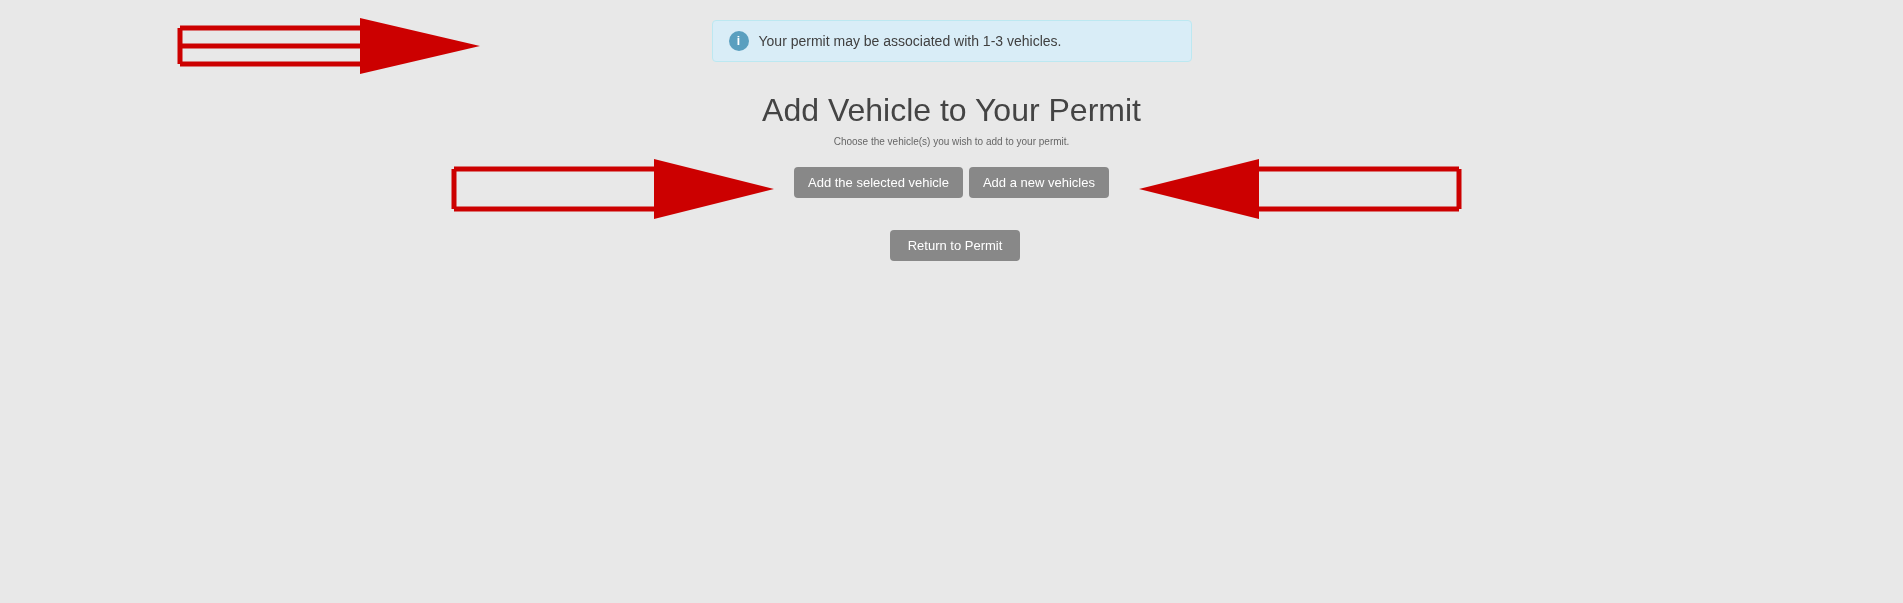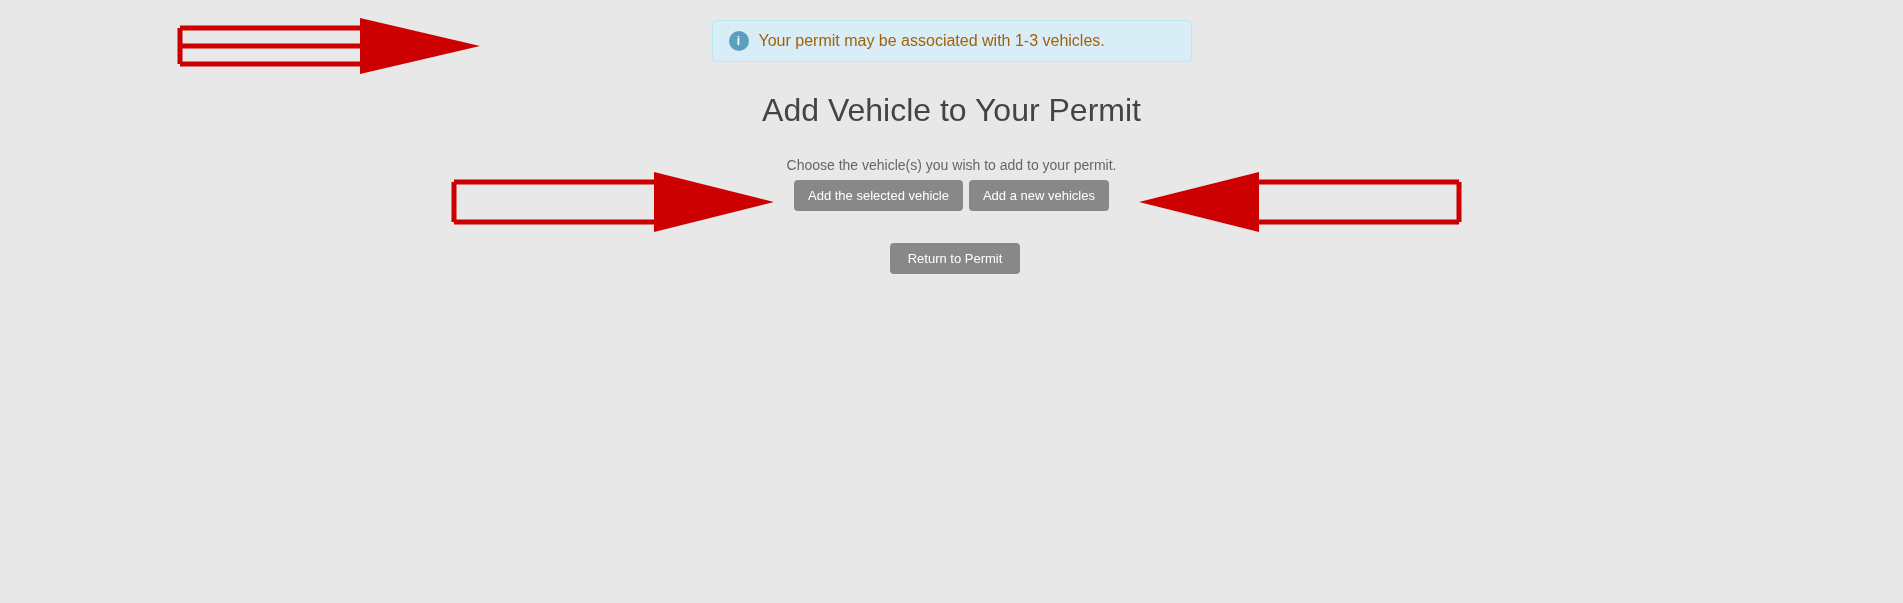--- a/index.html
+++ b/index.html
@@ -49,36 +49,36 @@
       display: flex;
       align-items: center;
       justify-content: center;
       color: white;
       font-size: 12px;
       font-weight: bold;
       flex-shrink: 0;
     }
 
     .info-text {
-      color: #a16207;
-      font-size: 16px;
+      color: #404040;
+      font-size: 14px;
     }
 
     .main-title {
       font-size: 32px;
       color: #444;
       font-weight: normal;
-      margin-bottom: 28px;
+      margin-bottom: 7px;
       text-align: center;
     }
 
     .subtitle {
-      font-size: 14px;
+      font-size: 10px;
       color: #666;
-      margin-bottom: 7px;
+      margin-bottom: 20px;
       text-align: center;
     }
 
     .permit-status {
       font-size: 14px;
       color: #666;
       margin-bottom: 30px;
       text-align: center;
     }
 

